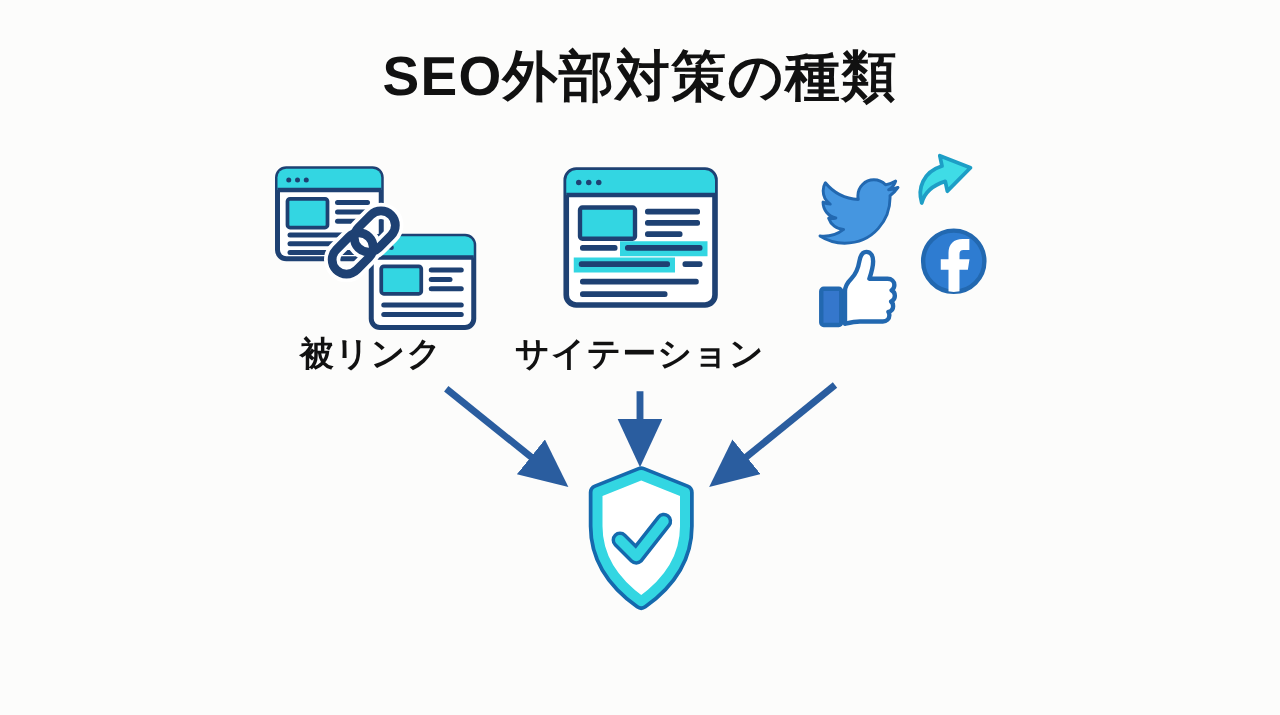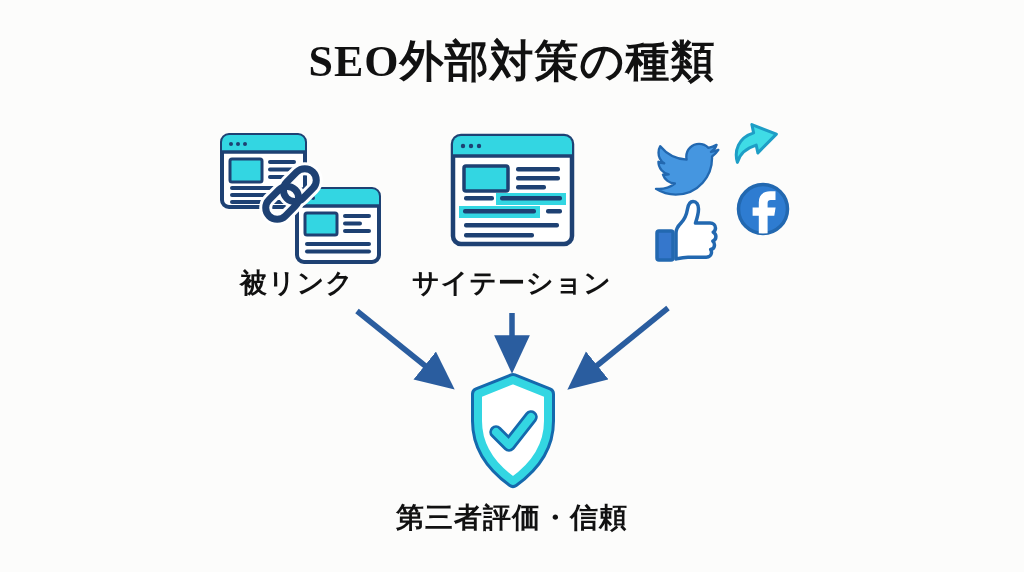--- a/index.html
+++ b/index.html
@@ -4,21 +4,21 @@
 <style>
   :root{
     --bg:#fcfcfb; --navy:#1e4173; --cyan:#33d6e2; --arrow:#2a5d9f;
     --twitter:#4596e0; --twitter-outline:#2268b0; --facebook:#2e7cd1;
     --share:#3fdce6; --share-outline:#1d9ec6; --like:#3577cc;
     --shield-outline:#1569ad; --text:#111111;
   }
   *{margin:0;padding:0;box-sizing:border-box;}
   html,body{width:1024px;height:572px;overflow:hidden;}
   body{background:var(--bg);font-family:"Liberation Sans","DejaVu Sans",sans-serif;position:relative;}
-  .canvas{position:absolute;inset:0;width:896px;height:572px;font-family:Liberation Serif, serif;}
+  .canvas{position:absolute;inset:0;width:896px;height:572px;}
   .title{
     position:absolute;left:0;top:32px;width:1024px;text-align:center;
     font-size:44px;font-weight:800;color:var(--text);letter-spacing:1px;
   }
   .icon-box{position:absolute;}
   .src-label{
     position:absolute;top:265px;text-align:center;
     font-size:27px;font-weight:700;color:var(--text);letter-spacing:1px;
   }
   .label-1{left:207px;width:180px;}
@@ -141,15 +141,14 @@
 
   <div class="icon-box" style="left:461px;top:371px;">
     <svg width="104" height="122" viewBox="0 0 104 122">
       <path d="M52,9 L87,23 V50 C87,75 73,95 52,110 C31,95 17,75 17,50 V23 Z" fill="#ffffff" stroke="var(--shield-outline)" stroke-width="14" stroke-linejoin="round"></path>
       <path d="M52,9 L87,23 V50 C87,75 73,95 52,110 C31,95 17,75 17,50 V23 Z" fill="#ffffff" stroke="var(--cyan)" stroke-width="8" stroke-linejoin="round"></path>
       <path d="M35,61 L48,74 L70,46" fill="none" stroke="var(--shield-outline)" stroke-width="13.5" stroke-linecap="round" stroke-linejoin="round"></path>
       <path d="M35,61 L48,74 L70,46" fill="none" stroke="var(--cyan)" stroke-width="8" stroke-linecap="round" stroke-linejoin="round"></path>
     </svg>
   </div>
 
-  <div class="result-label">第三者評価・信頼</div>
 
 </div>
 
 </body></html>

